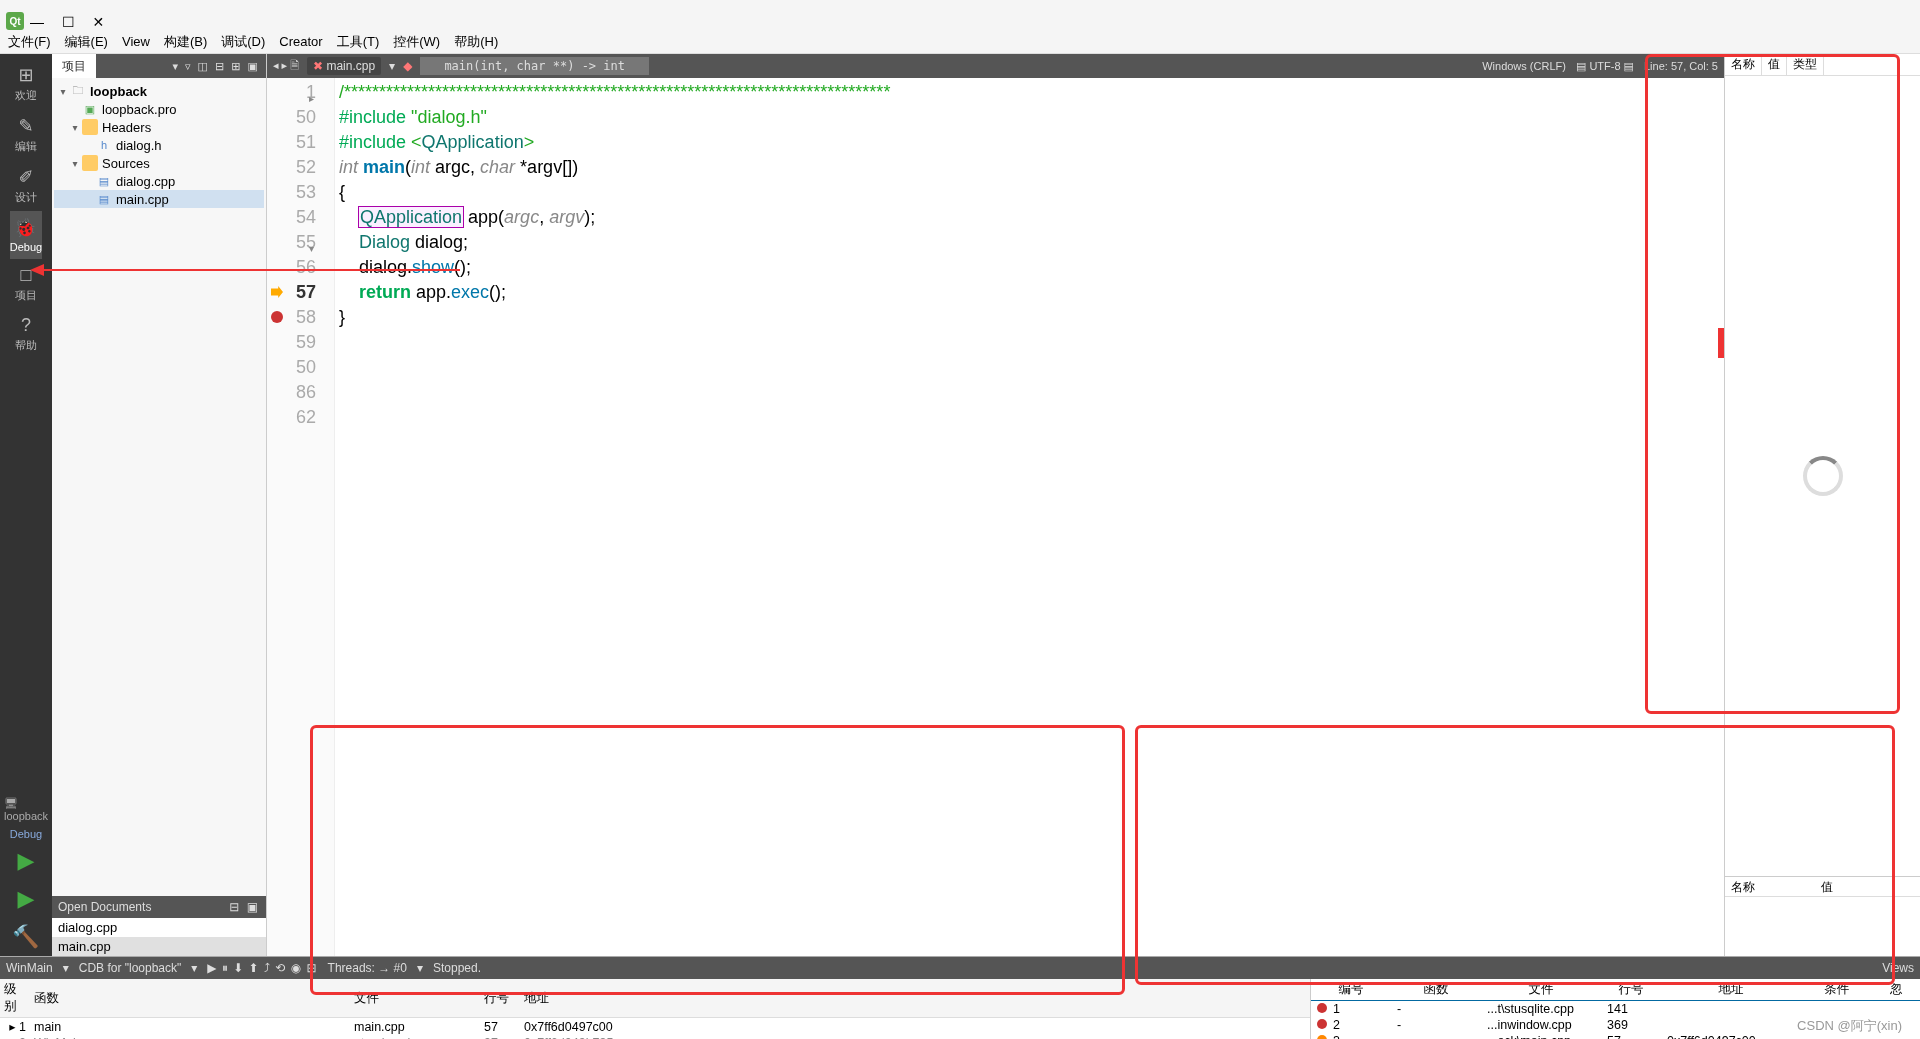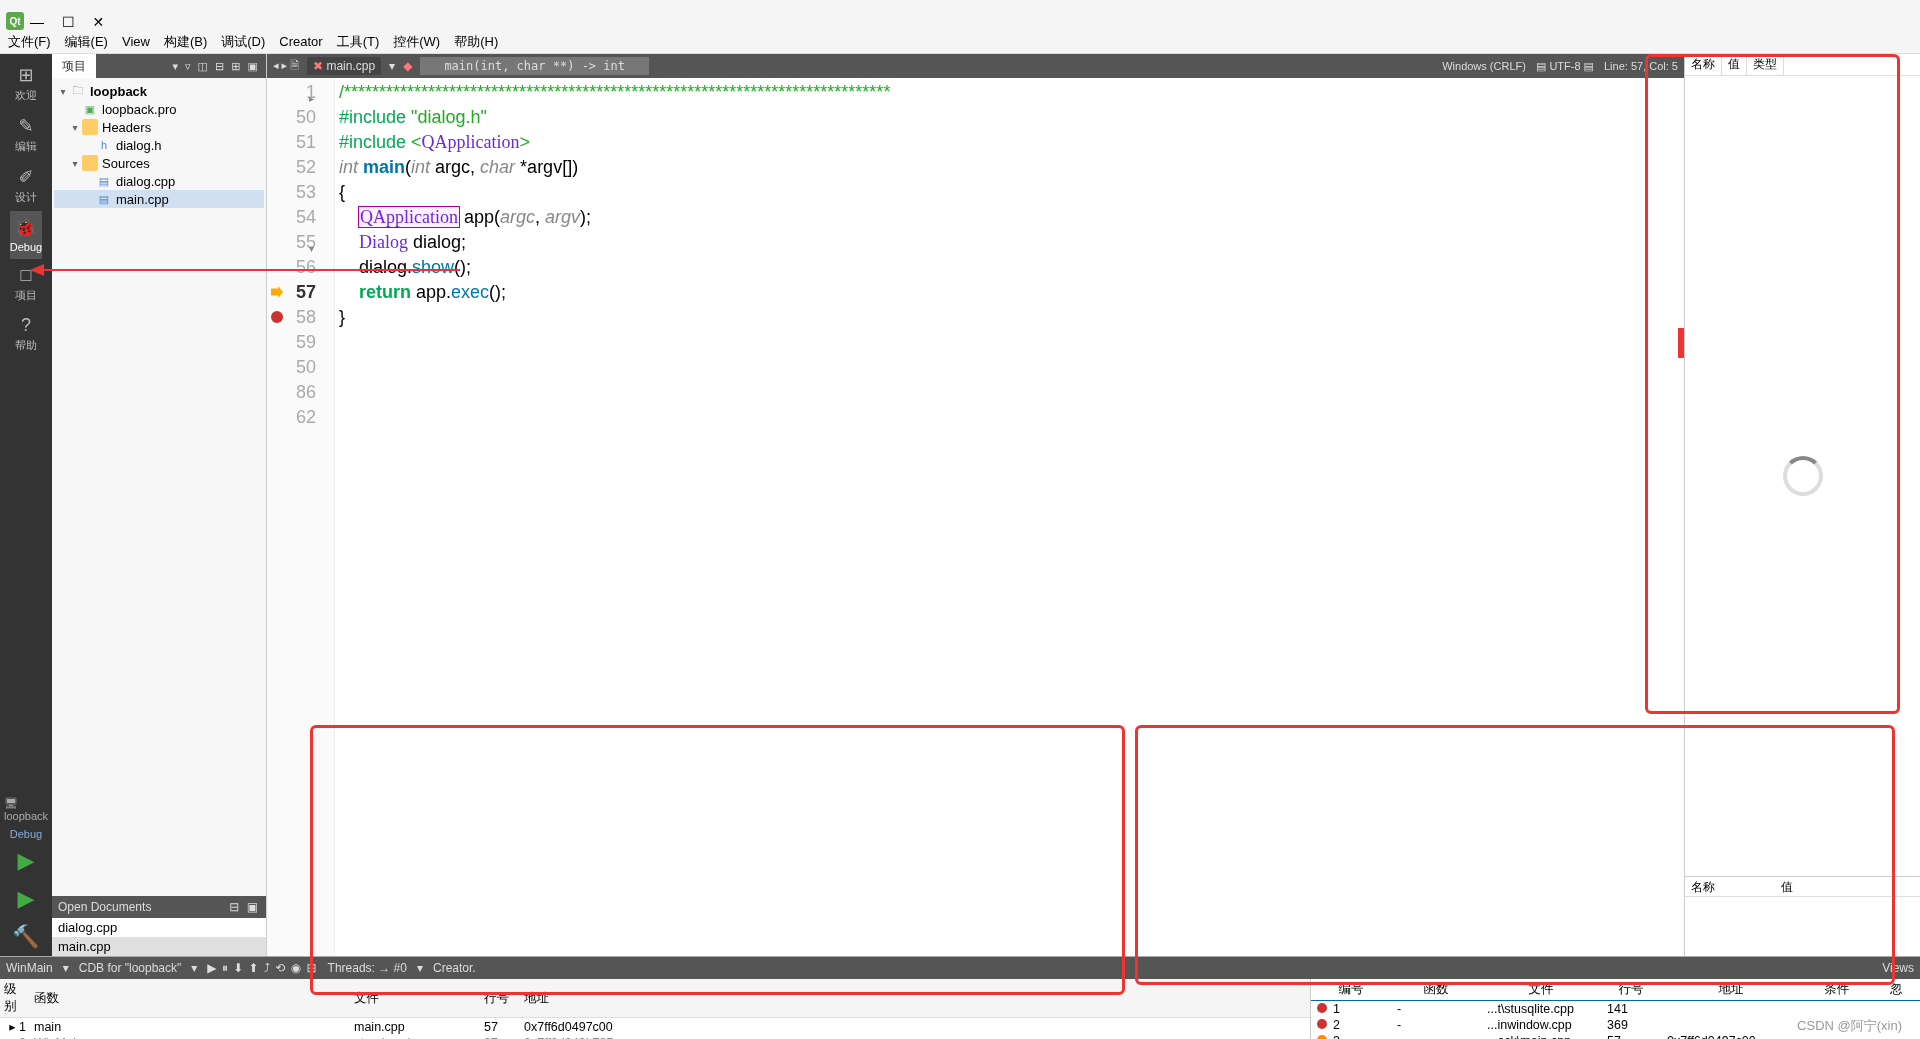--- a/index.html
+++ b/index.html
@@ -56,25 +56,25 @@
 .gutter .ln.cur { color:#333; font-weight:bold;}
 .gutter .bp { position:absolute; left:4px; top:6px; width:12px; height:12px; background:#c33; border-radius:50%;}
 .gutter .bp.arrow { background:#fa0; border-radius:2px; clip-path:polygon(0 20%,60% 20%,60% 0,100% 50%,60% 100%,60% 80%,0 80%);}
 .gutter .fold { position:absolute; right:2px; top:6px; font-size:10px; color:#888;}
 .code { flex:1; padding:2px 4px; line-height:25px; white-space:pre;}
 .code .cmt { color:#2a2;}
 .code .kw { color:#0a5; font-weight:bold;}
 .code .kw2 { color:#888; font-style:italic;}
 .code .inc { color:#0a5;}
 .code .str { color:#2a2;}
-.code .type { color:#6d28d9;font-family:Liberation Serif, serif;}
+.code .type { color:#0f766e;}
 .code .fn { color:#07a;}
 .code .param { color:#888; font-style:italic;}
 .code .cursor { outline:1px solid #a0a; background:#faf0ff; padding:0 1px;}
-.rightpane { width:236px; background:#fff; border-left:1px solid #ccc; display:flex; flex-direction:column;}
+.rightpane { width:196px; background:#fff; border-left:1px solid #ccc; display:flex; flex-direction:column;}
 .rightpane .cols { height:22px; border-bottom:1px solid #ddd; display:flex; font-size:12px;}
 .rightpane .cols span { padding:2px 6px; border-right:1px solid #ddd;}
 .rightpane .body { flex:1; display:flex; align-items:center; justify-content:center;}
 .spinner { width:40px; height:40px; border:4px solid #ddd; border-top-color:#888; border-radius:50%;}
 .rightpane .lower { height:80px; border-top:1px solid #ccc;}
 .rightpane .lower .cols2 { height:20px; display:flex; border-bottom:1px solid #ddd; font-size:12px;}
 .rightpane .lower .cols2 span { padding:2px 6px;}
 .debugarea { display:flex; height:200px; border-top:1px solid #aaa; position:relative;}
 .dbgmid { flex:1; display:flex; flex-direction:column; min-width:0;}
 .dbgctrl { height:22px; background:#555; color:#ddd; display:flex; align-items:center; padding:0 6px; font-size:12px; gap:10px; font-family:monospace;}
@@ -252,21 +252,21 @@
 <div class="debugarea">
   <div class="dbgmid">
     <div class="dbgctrl">
       <span>WinMain</span>
         <span>▾</span>
       <span>CDB for "loopback"</span>
         <span>▾</span>
       <span class="btns">▶ ⏸ ⬇ ⬆ ⤴ ⟲ ◉ ⊞</span>
       <span>Threads: → #0</span>
         <span>▾</span>
-      <span>Creator.</span>
+      <span>Stopped.</span>
       <span style="margin-left:auto">Views</span>
     </div>
     <div style="display:flex;flex:1;min-height:0">
       <div class="stackarea" style="flex:1">
         <table id="stacktbl">
             <thead>
               <tr id="stackhdr">
                 <th>级别</th>
                 <th>函数</th>
                 <th>文件</th>

